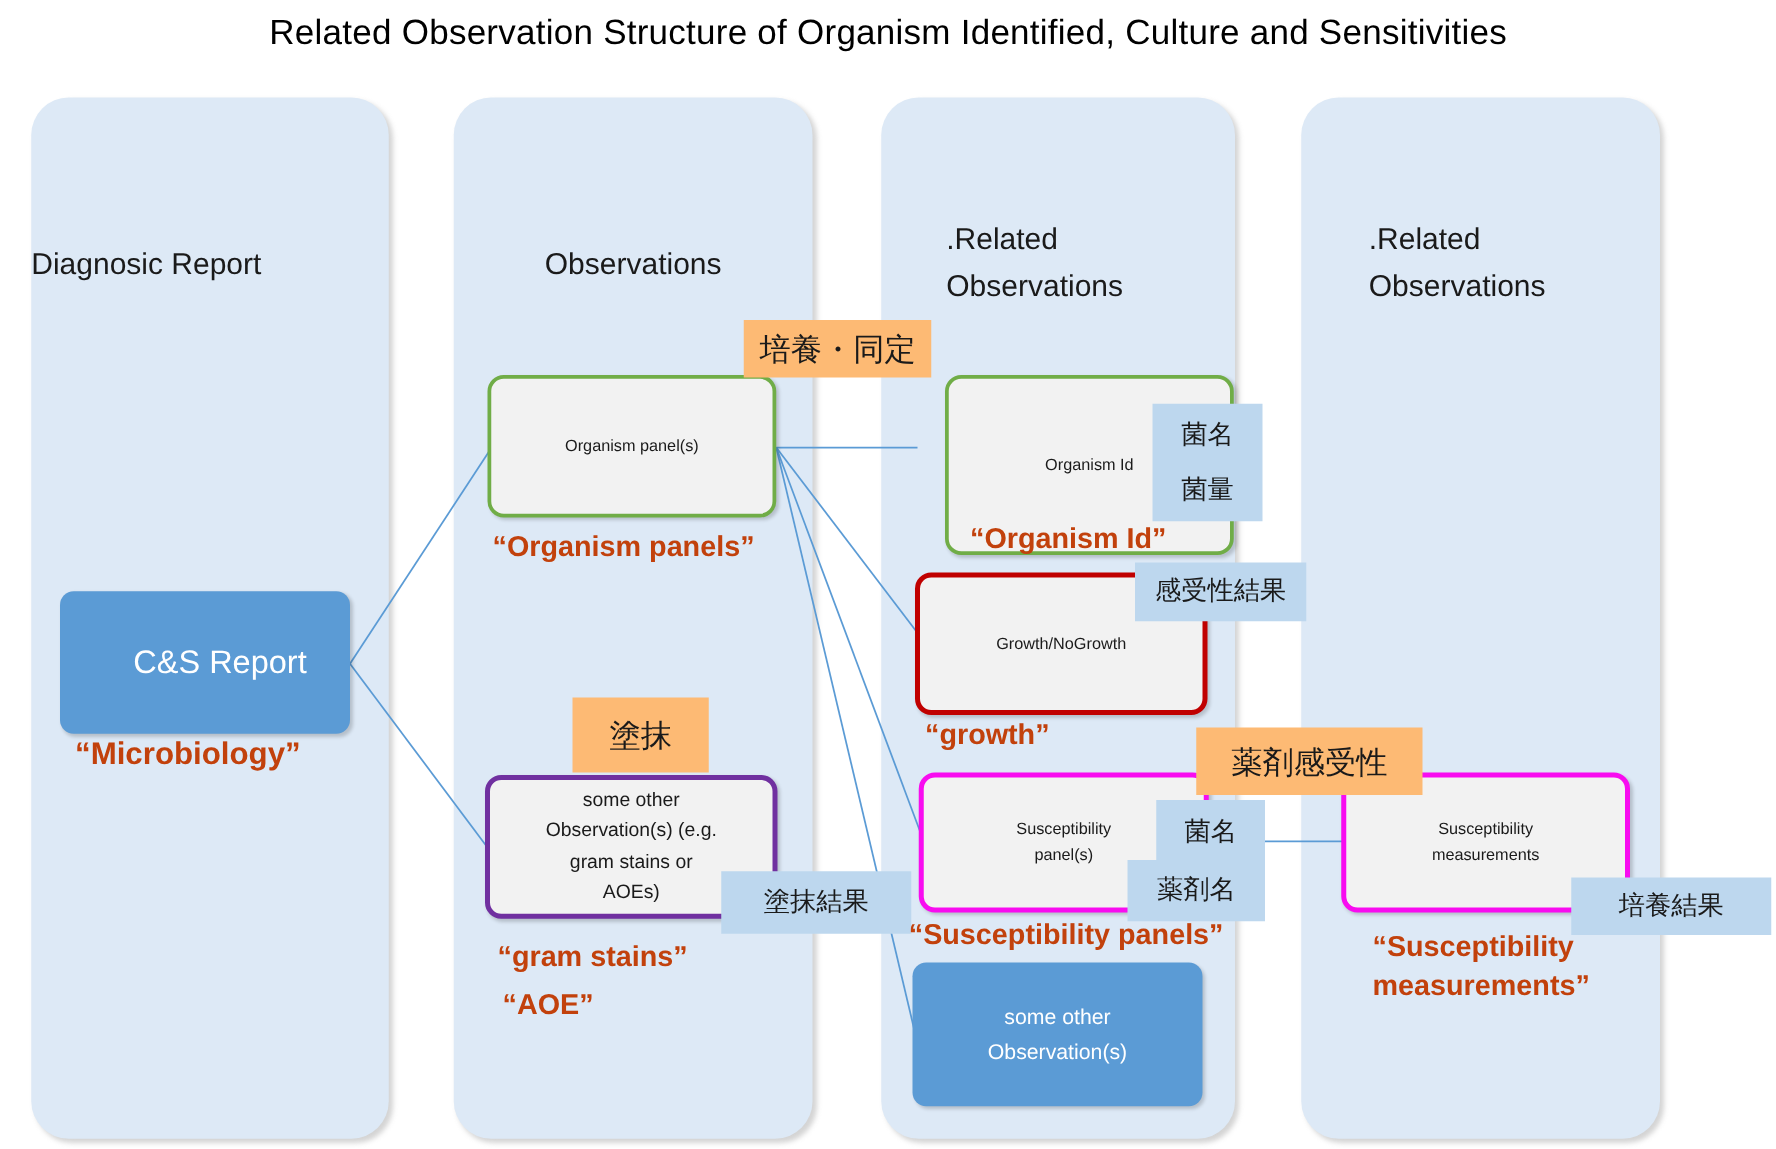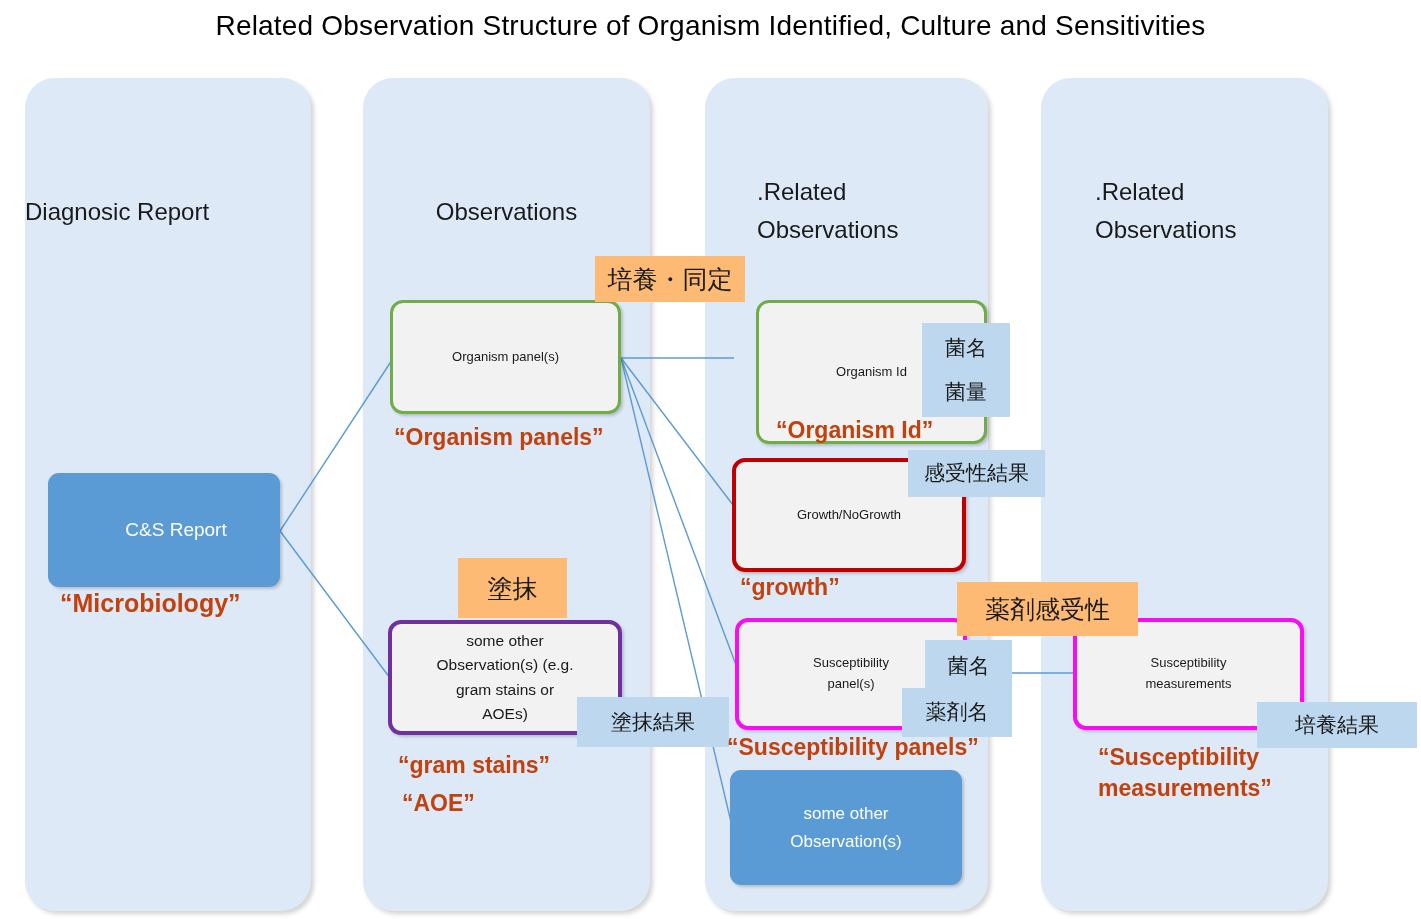--- a/index.html
+++ b/index.html
@@ -62,21 +62,21 @@
   <svg class="lines" viewBox="0 0 1421 919">
     <line x1="280" y1="531" x2="392" y2="360" stroke="#5b9bd5" stroke-width="1.4"></line>
     <line x1="280" y1="531" x2="390" y2="678" stroke="#5b9bd5" stroke-width="1.4"></line>
     <line x1="621" y1="358" x2="734" y2="358" stroke="#5b9bd5" stroke-width="1.4"></line>
     <line x1="621" y1="358" x2="733" y2="505" stroke="#5b9bd5" stroke-width="1.4"></line>
     <line x1="621" y1="358" x2="736" y2="665" stroke="#5b9bd5" stroke-width="1.4"></line>
     <line x1="621" y1="358" x2="731" y2="822" stroke="#5b9bd5" stroke-width="1.4"></line>
     <line x1="965" y1="673" x2="1074" y2="673" stroke="#5b9bd5" stroke-width="1.4"></line>
   </svg>
 
-  <div class="node bluefill" style="left:48px;top:473px;width:232px;height:114px;font-size:19px;padding-left:24px;">C&amp;S Report</div>
+  <div class="node bluefill" style="left:48px;top:473px;width:232px;height:114px;font-size:26px;padding-left:24px;">C&amp;S Report</div>
 
   <div class="node green" style="left:390px;top:300px;width:231px;height:114px;">Organism panel(s)</div>
 
   <div class="node green" style="left:756px;top:300px;width:231px;height:144px;">Organism Id</div>
 
   <div class="node darkred" style="left:732px;top:458px;width:234px;height:114px;">Growth/NoGrowth</div>
 
   <div class="node magenta" style="left:735px;top:618px;width:232px;height:112px;">Susceptibility
 panel(s)</div>
 

